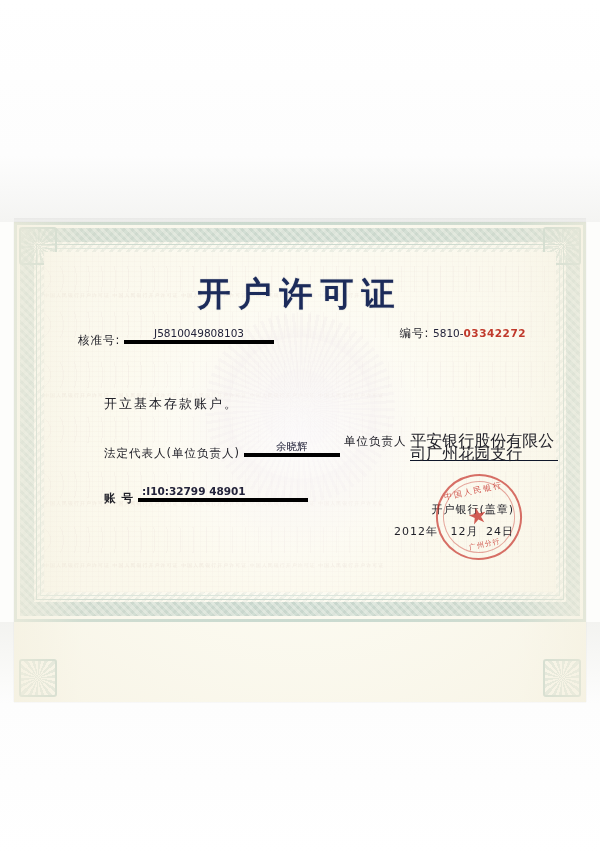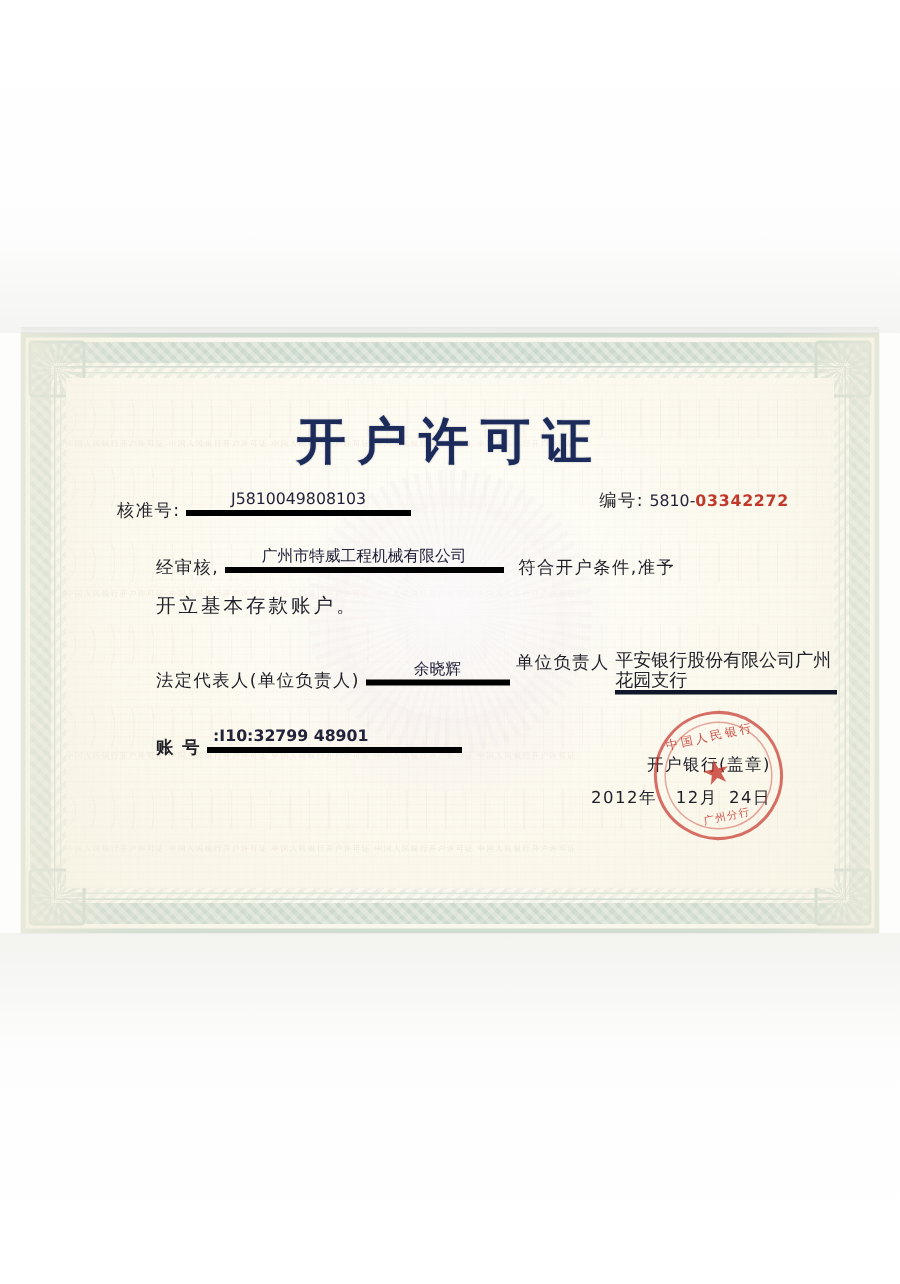--- a/index.html
+++ b/index.html
@@ -20,21 +20,21 @@
     height: 856px;
     background: #fdfdfb;
   }
 
   
   .cert-wrap {
     position: absolute;
     left: 14px;
     top: 222px;
     width: 572px;
-    height: 400px;
+    height: 480px;
     background: #fbfaf3;
     box-shadow: 0 0 1px rgba(0,0,0,0.12);
   }
 
   
   .paper-tint {
     position: absolute;
     inset: 0;
     background:
       radial-gradient(ellipse at 50% 45%, rgba(255,255,255,0.85) 0%, rgba(252,250,238,0.6) 45%, rgba(246,242,226,0.75) 100%),
@@ -214,23 +214,23 @@
 
   .row-line1 { left: 60px; top: 112px; }
   .row-line2 { left: 60px; top: 143px; font-size: 13px; letter-spacing: 2px; }
 
   .row-legal { left: 60px; top: 187px; }
   .row-bank  { left: 300px; top: 182px; }
   .bank-value {
     display: inline-block;
     width: 148px;
     white-space: normal;
-    font-size: 12px;
+    font-size: 16px;
     line-height: 13px;
-    border-bottom: 3px solid #0f172a;
+    border-bottom: 1px solid #0f172a;
     vertical-align: top;
   }
 
   .row-account { left: 60px; top: 232px; font-weight: bold; }
 
   .issuer {
     position: absolute;
     right: 42px;
     top: 250px;
     text-align: left;
@@ -352,25 +352,20 @@
       <div class="row row-approve">
         <span class="label">核准号:</span>
         <span class="underline value" style="width:150px">J5810049808103</span>
       </div>
 
       <div class="row row-number">
         <span class="label">编号:</span>
         <span class="value">5810-</span><span class="value num-red">03342272</span>
       </div>
 
-      <div class="row row-line1">
-        <span class="label">经审核,</span>
-        <span class="underline value" style="width:186px">广州市特威工程机械有限公司</span>
-        <span class="label" style="margin-left:6px">符合开户条件,准予</span>
-      </div>
 
       <div class="row row-line2">开立基本存款账户。</div>
 
       <div class="row row-legal">
         <span class="label">法定代表人(单位负责人)</span>
         <span class="underline value" style="width:96px">余晓辉</span>
       </div>
 
       <div class="row row-bank">
         <span class="label">单位负责人</span>

